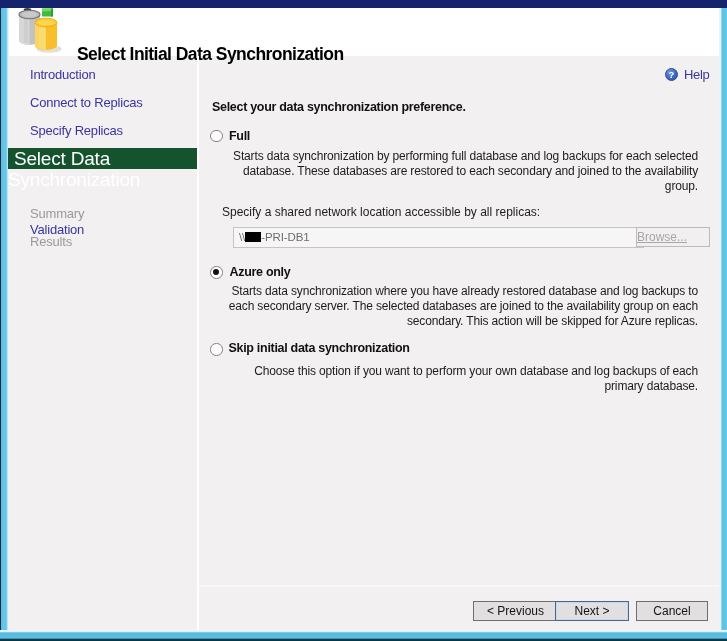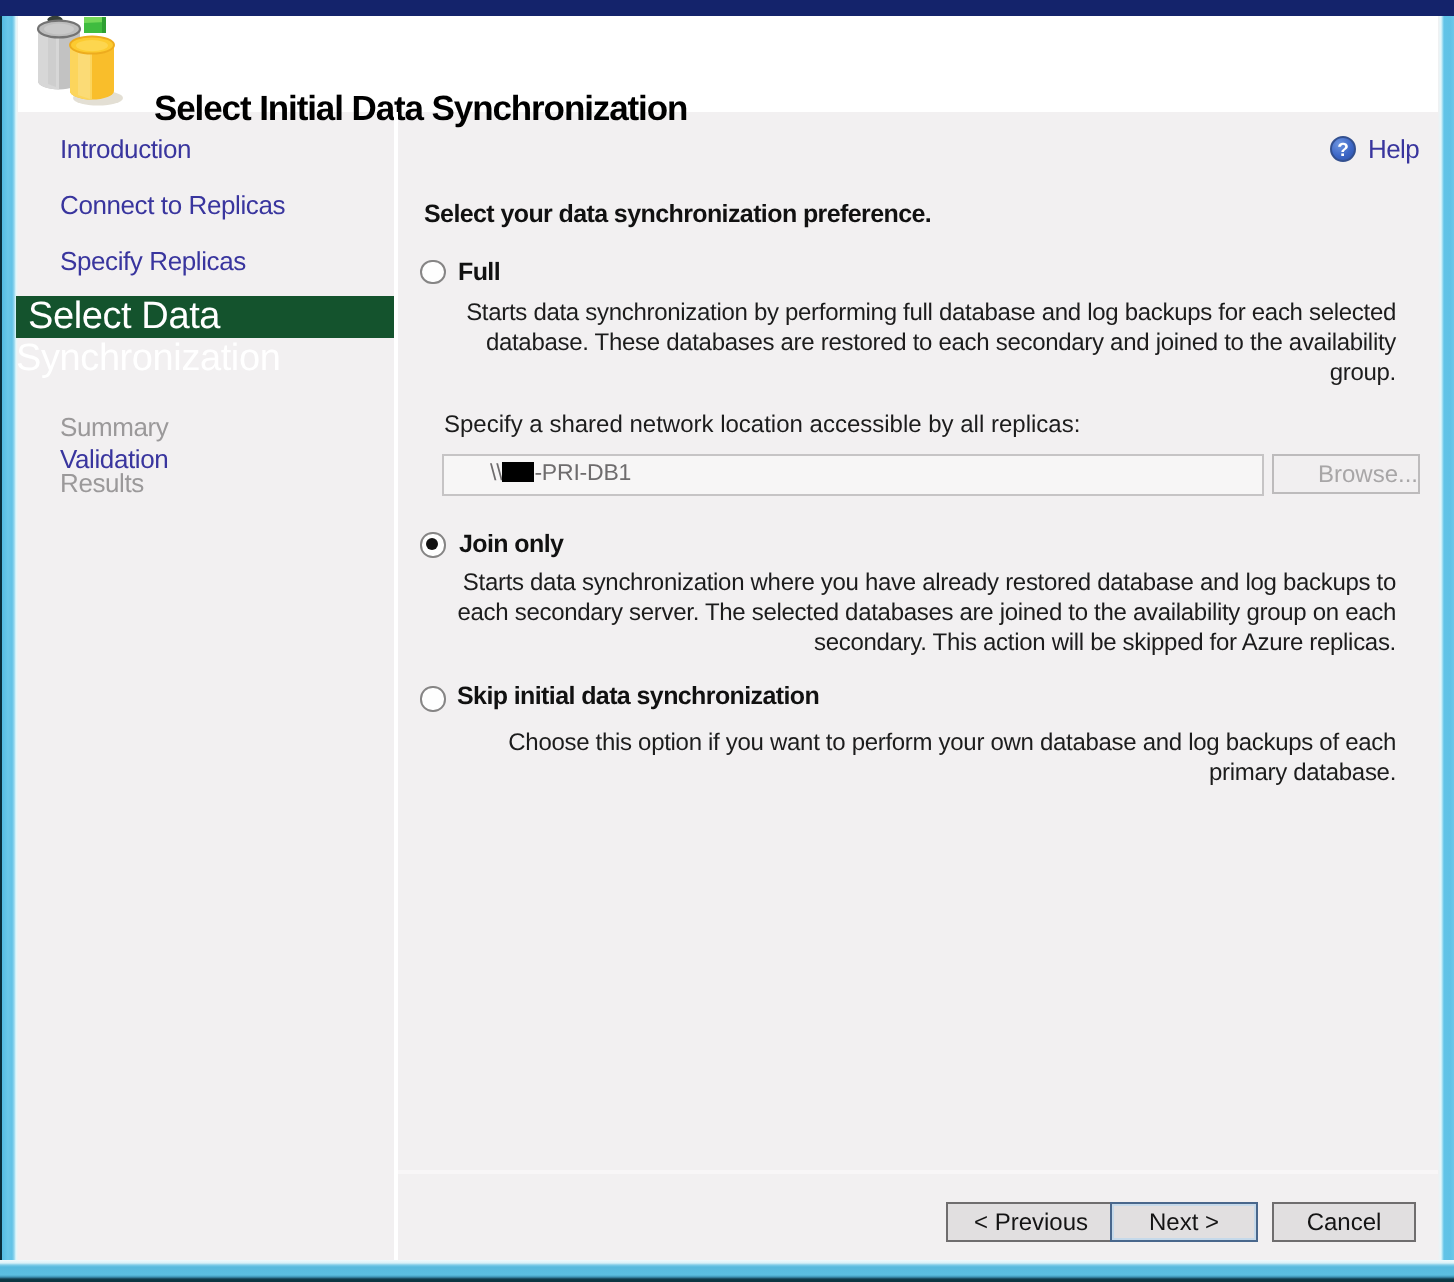--- a/index.html
+++ b/index.html
@@ -27,25 +27,25 @@
   #helptext { left:684px; top:67px; font-size:13px; letter-spacing:-0.3px; color:#39359E; }
   #heading { left:212px; top:100px; font-size:12.5px; letter-spacing:-0.3px; font-weight:bold; color:#111111; }
   .radio { width:12.5px; height:12.5px; border:1px solid #868585; border-radius:50%; background:#FEFEFE; }
   .radio.sel::after { content:""; display:block; width:6px; height:6px; margin:2.25px; border-radius:50%; background:#111111; }
   .rlabel { font-size:12.5px; letter-spacing:-0.3px; font-weight:bold; color:#111111; }
   .para { font-size:12px; line-height:15px; color:#1C1C1C; width:474px; letter-spacing:-0.15px;text-align:right; }
   #r1 { left:210px; top:129.5px; }
   #l1 { left:229px; top:128.5px; }
   #p1 { left:224px; top:149px; }
   #speclabel { left:222px; top:205px; font-size:12px; color:#1C1C1C; }
-  #inp { left:221px; top:227px; width:411px; height:21px; background:#F7F6F6; border:1px solid #C6C4C5;
-    font-size:11.5px; letter-spacing:-0.1px; color:#6E6C6D; line-height:19px; padding-left:23px; }
+  #inp { left:233px; top:227px; width:411px; height:21px; background:#F7F6F6; border:1px solid #C6C4C5;
+    font-size:11.5px; letter-spacing:-0.1px; color:#6E6C6D; line-height:19px; padding-left:5px; }
   #redact { display:inline-block; width:16px; height:10px; background:#000000; vertical-align:-1px; }
   #browse { left:636px; top:227px; width:74px; height:20px; background:#F1EFF0; border:1px solid #BDBBBC;
-    font-size:12px; color:#A8A6A7; text-align:right; line-height:18px; }
+    font-size:12px; color:#A8A6A7; text-align:left; line-height:18px;text-decoration:underline; }
   #r2 { left:210px; top:266px; }
   #l2 { left:229.5px; top:265px; }
   #p2 { left:224px; top:284px; }
   #r3 { left:210px; top:343px; }
   #l3 { left:228.5px; top:341px; }
   #p3 { left:224px; top:364px; }
   #sep { left:199px; top:585px; width:520px; height:2px; background:#F8F6F7; }
   .btn { top:601px; height:20px; background:#E1DFE0; border:1px solid #6F6D6E; font-size:12px; color:#141414;
     text-align:center; line-height:18px; }
   #bprev { left:473px; width:85px; }
@@ -105,21 +105,21 @@
 
   <div class="abs radio" id="r1"></div>
   <div class="abs rlabel" id="l1">Full</div>
   <div class="abs para" id="p1">Starts data synchronization by performing full database and log backups for each selected database. These databases are restored to each secondary and joined to the availability group.</div>
 
   <div class="abs" id="speclabel">Specify a shared network location accessible by all replicas:</div>
   <div class="abs" id="inp">\\<span id="redact"></span>-PRI-DB1</div>
   <div class="abs" id="browse">Browse...</div>
 
   <div class="abs radio sel" id="r2"></div>
-  <div class="abs rlabel" id="l2">Join only</div>
+  <div class="abs rlabel" id="l2">Azure only</div>
   <div class="abs para" id="p2">Starts data synchronization where you have already restored database and log backups to each secondary server. The selected databases are joined to the availability group on each secondary. This action will be skipped for Azure replicas.</div>
 
   <div class="abs radio" id="r3"></div>
   <div class="abs rlabel" id="l3">Skip initial data synchronization</div>
   <div class="abs para" id="p3">Choose this option if you want to perform your own database and log backups of each primary database.</div>
 
   <div class="abs" id="sep"></div>
   <div class="abs btn" id="bprev">&lt; Previous</div>
   <div class="abs btn" id="bnext">Next &gt;</div>
   <div class="abs btn" id="bcancel">Cancel</div>

